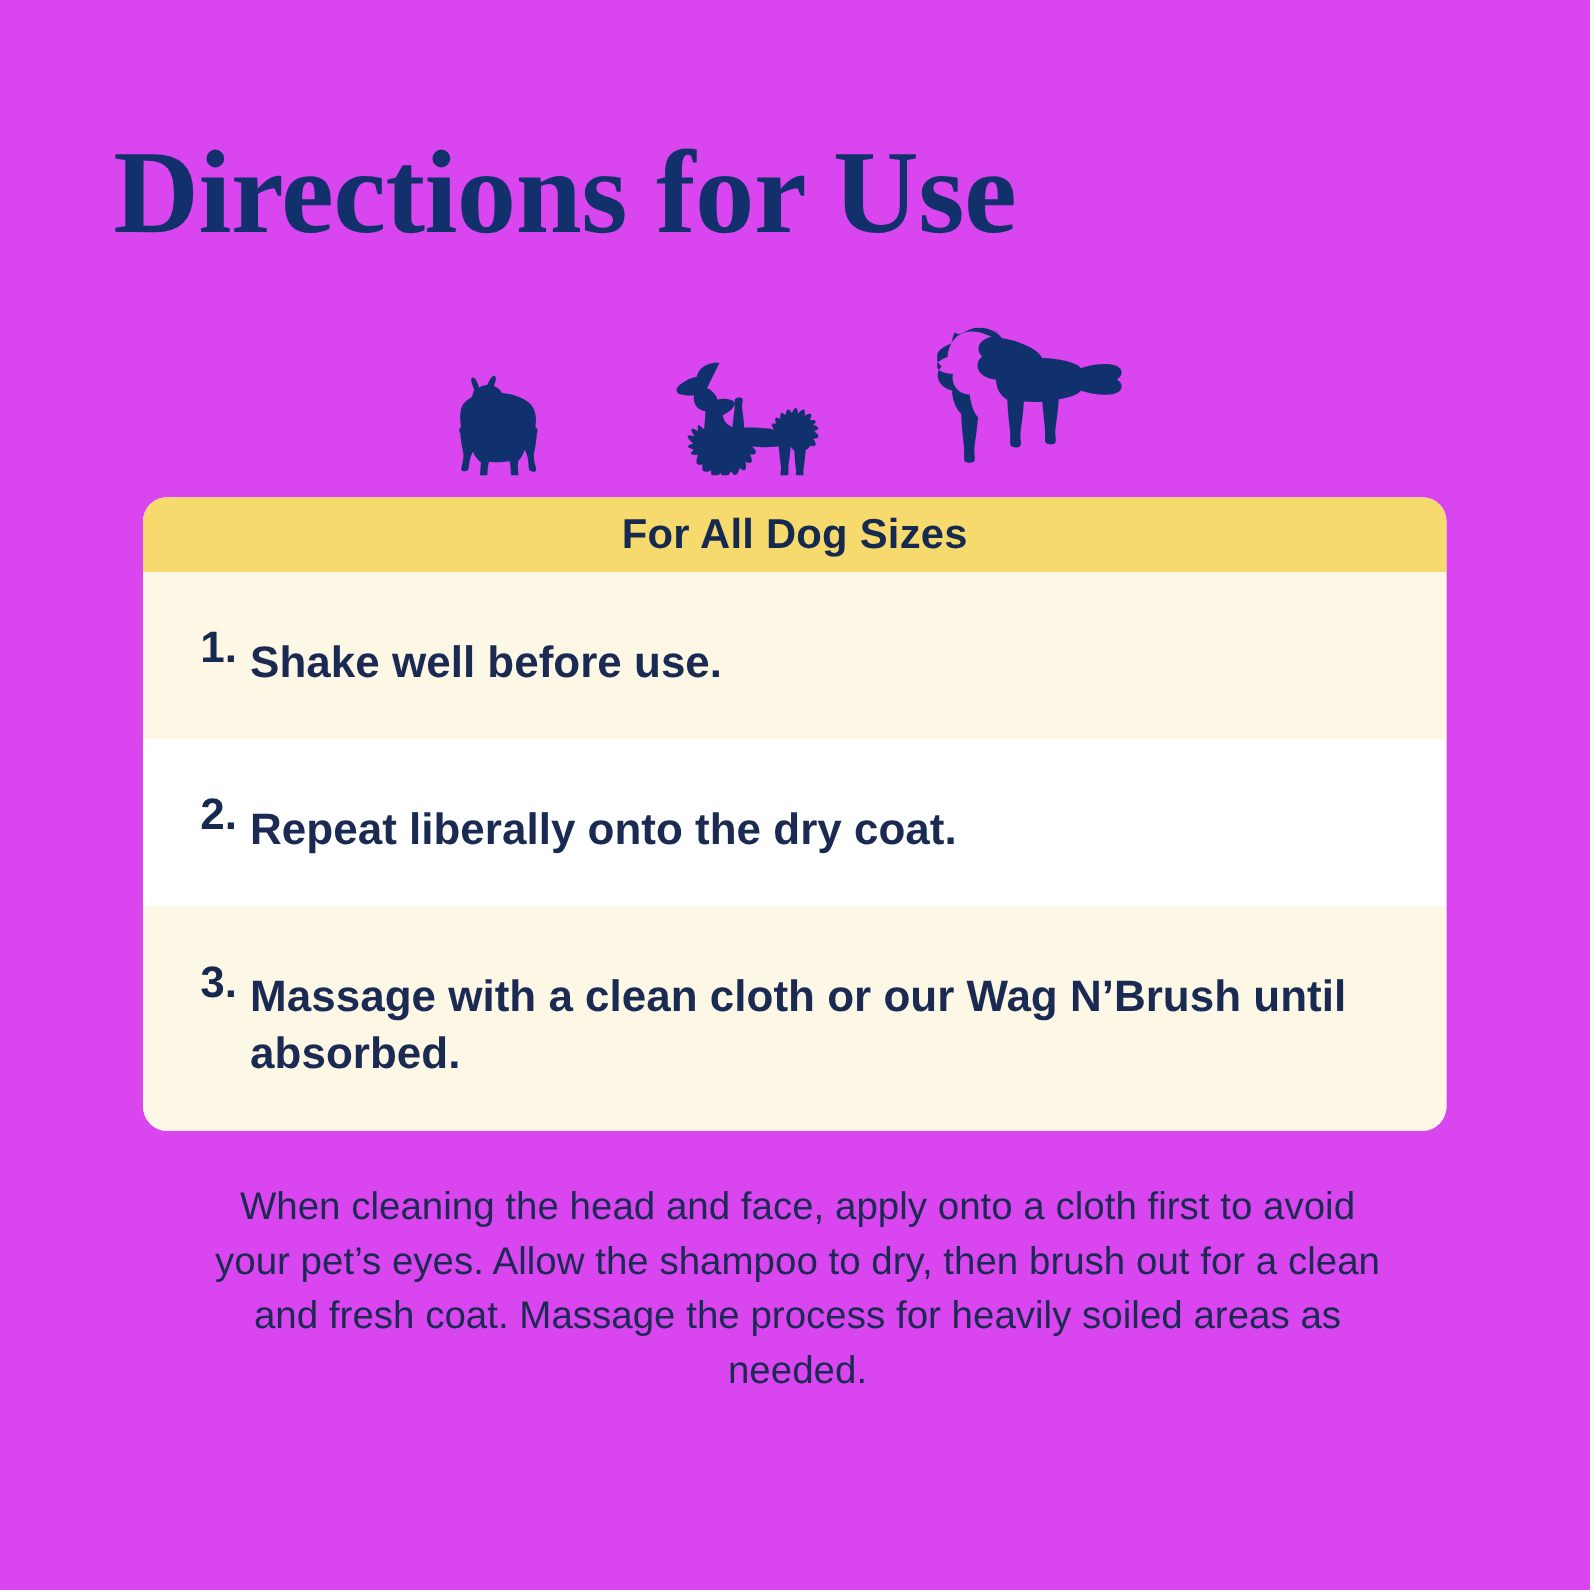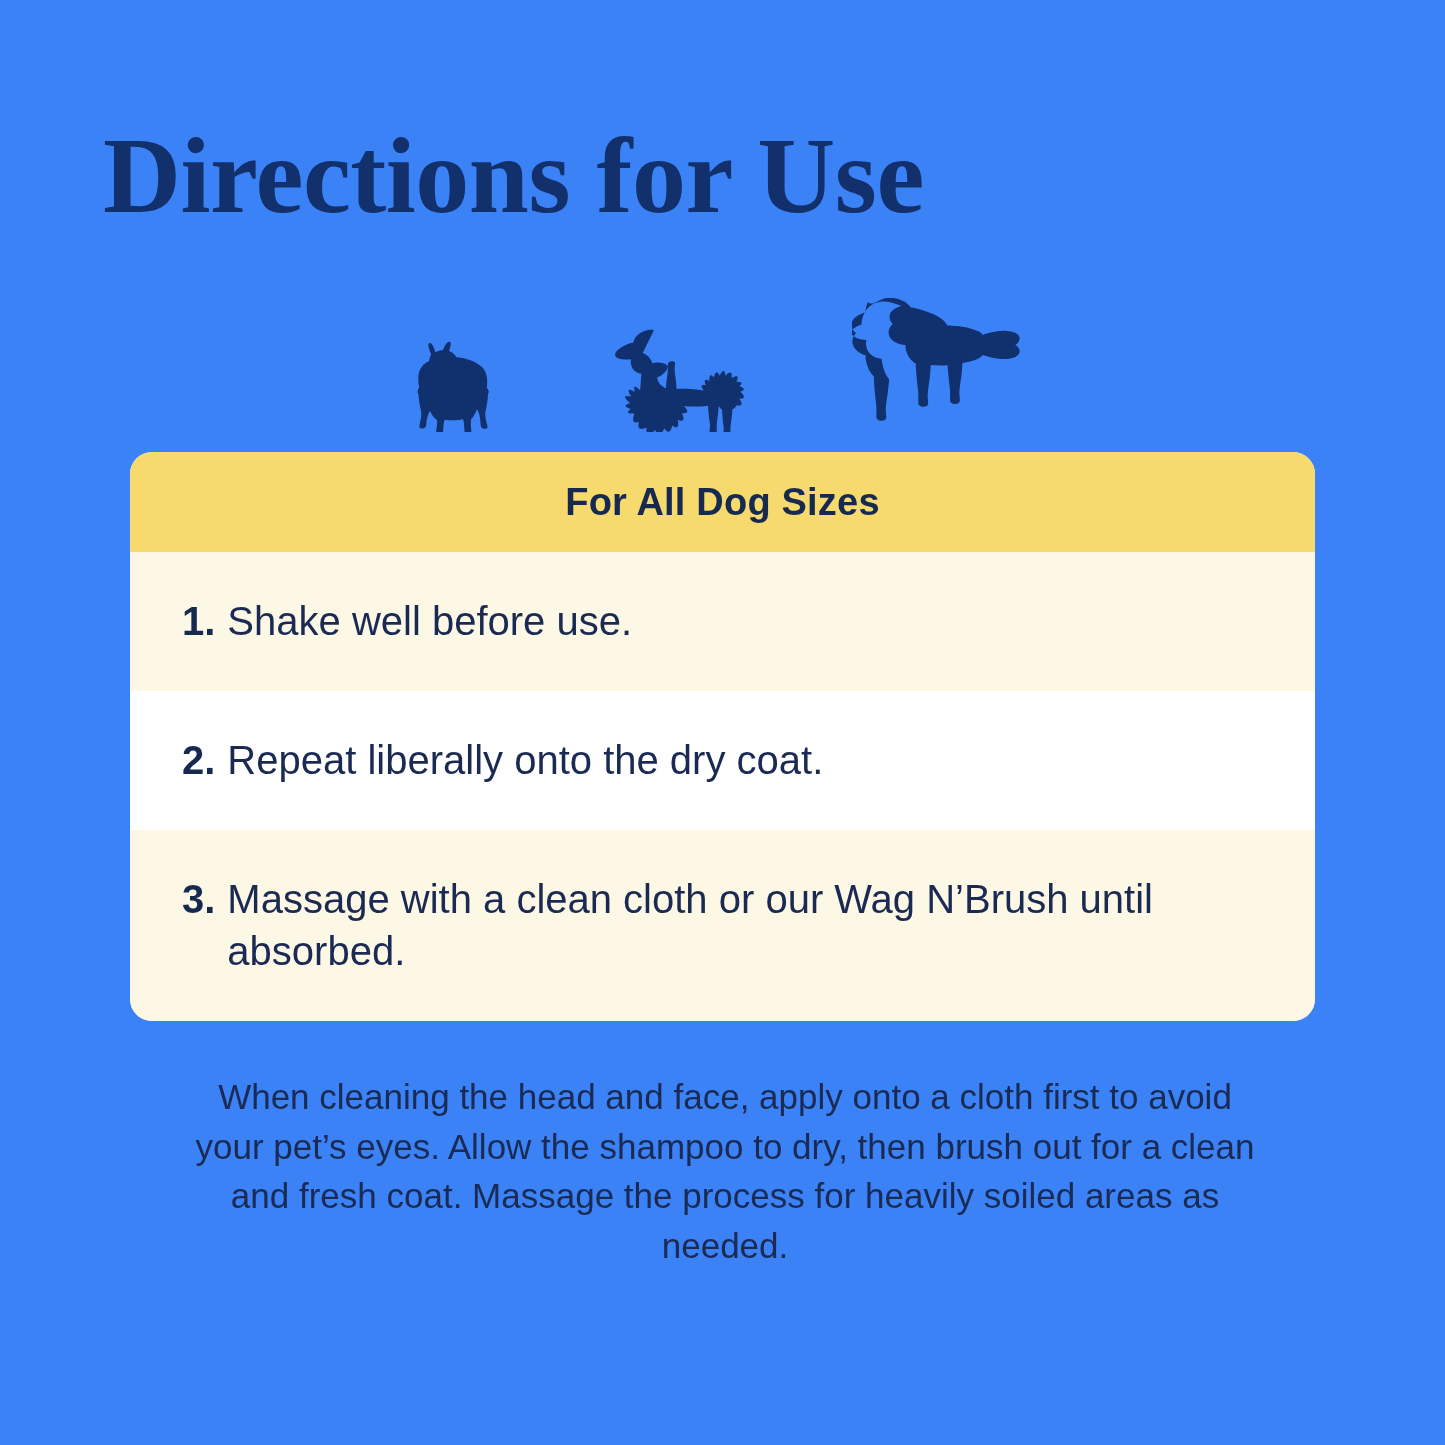--- a/index.html
+++ b/index.html
@@ -11,21 +11,21 @@
     height: 1445px;
     background: #eff2fd;
     font-family: "Liberation Sans", sans-serif;
     overflow: hidden;
   }
 
   .page {
     position: relative;
     width: 1445px;
     height: 1445px;
-    background: #3b82f6;
+    background: #d946ef;
   }
 
   
   .page-title {
     position: absolute;
     left: 103px;
     top: 119px;
     width: 1250px;
     font-family: "Liberation Serif", "DejaVu Serif", serif;
     font-weight: 700;
@@ -58,21 +58,21 @@
     position: absolute;
     left: 130px;
     top: 452px;
     width: 1185px;
     border-radius: 22px;
     overflow: hidden;
     background: #fdf8e6;
   }
   .card-header {
     background: #f7da6e;
-    height: 100px;
+    height: 68px;
     display: flex;
     align-items: center;
     justify-content: center;
   }
   .card-header-title {
     font-family: "Liberation Sans", sans-serif;
     font-weight: 700;
     font-size: 38px;
     letter-spacing: 0.2px;
     color: #16294f;
@@ -91,25 +91,26 @@
     font-family: "Liberation Sans", sans-serif;
     font-weight: 700;
     font-size: 40px;
     line-height: 1.28;
     color: #16294f;
     flex: 0 0 auto;
     margin-right: 12px;
   }
   .step-text {
     font-family: "Liberation Sans", sans-serif;
-    font-weight: 400;
+    font-weight: 700;
     font-size: 40px;
     line-height: 1.28;
     color: #1a2a52;
     max-width: 1010px;
+    margin-top: 13px;
   }
 
   
   .footer-note {
     position: absolute;
     left: 190px;
     top: 1072px;
     width: 1070px;
     text-align: center;
     font-family: "Liberation Sans", sans-serif;

